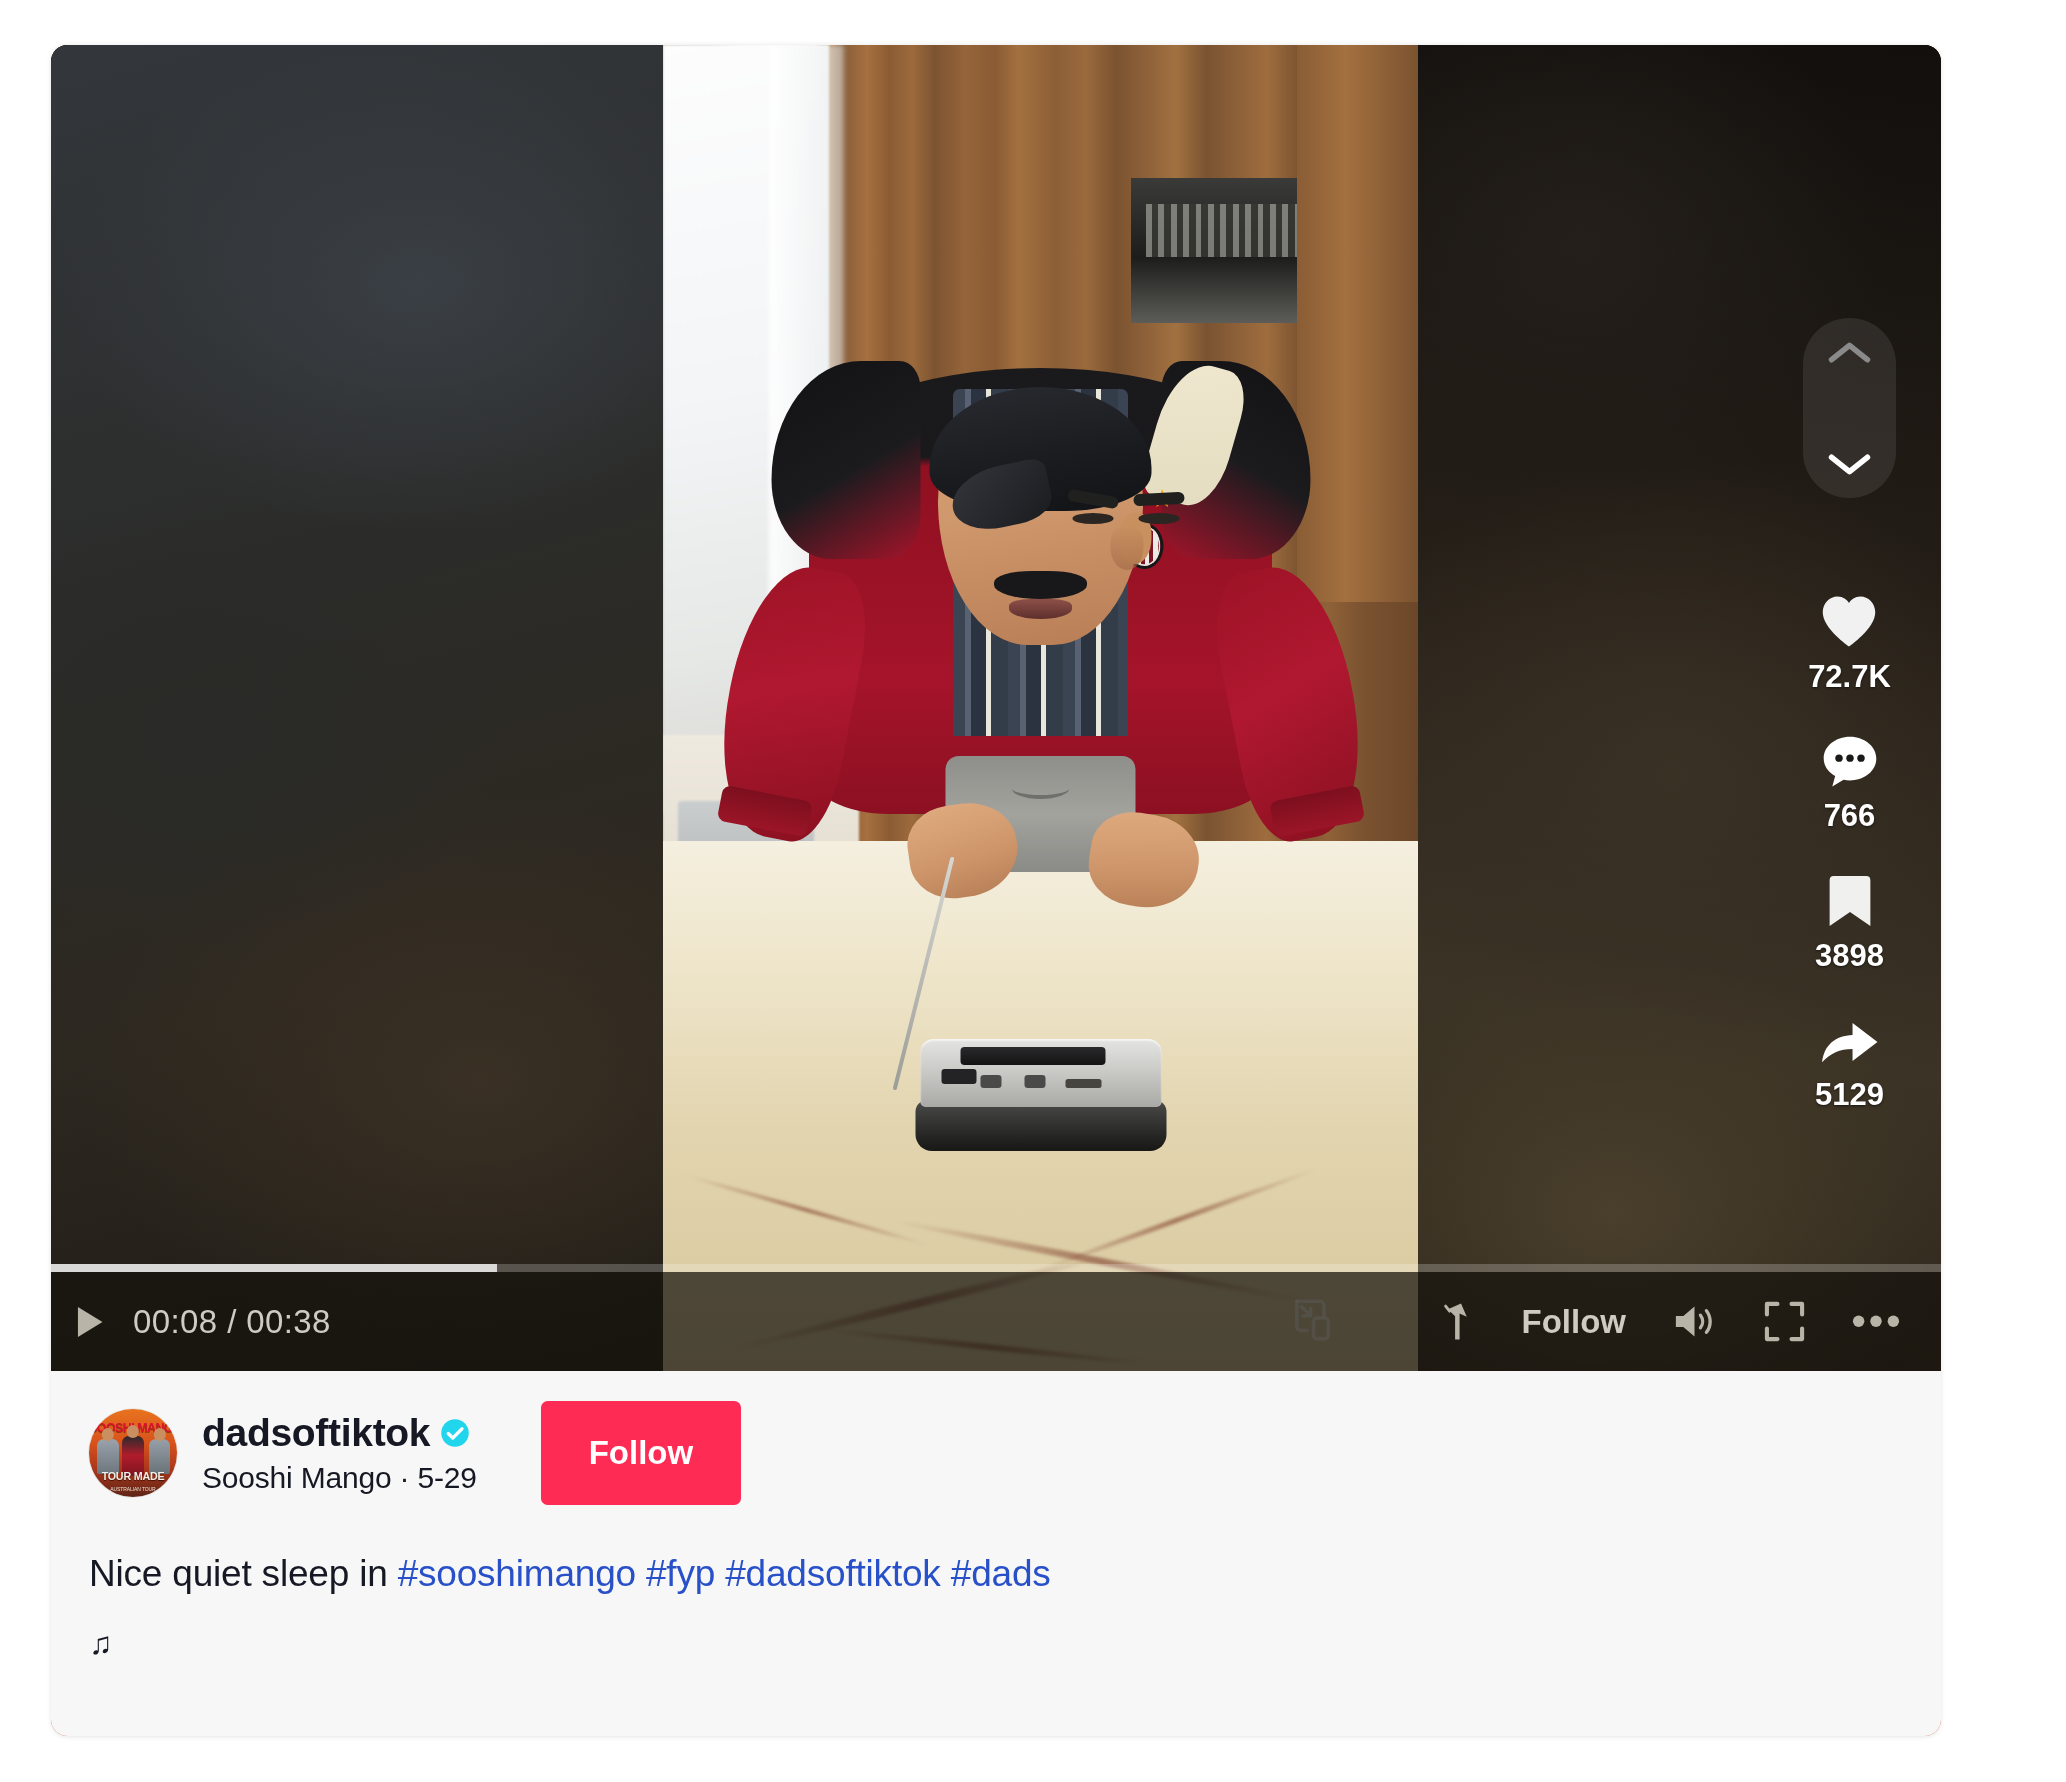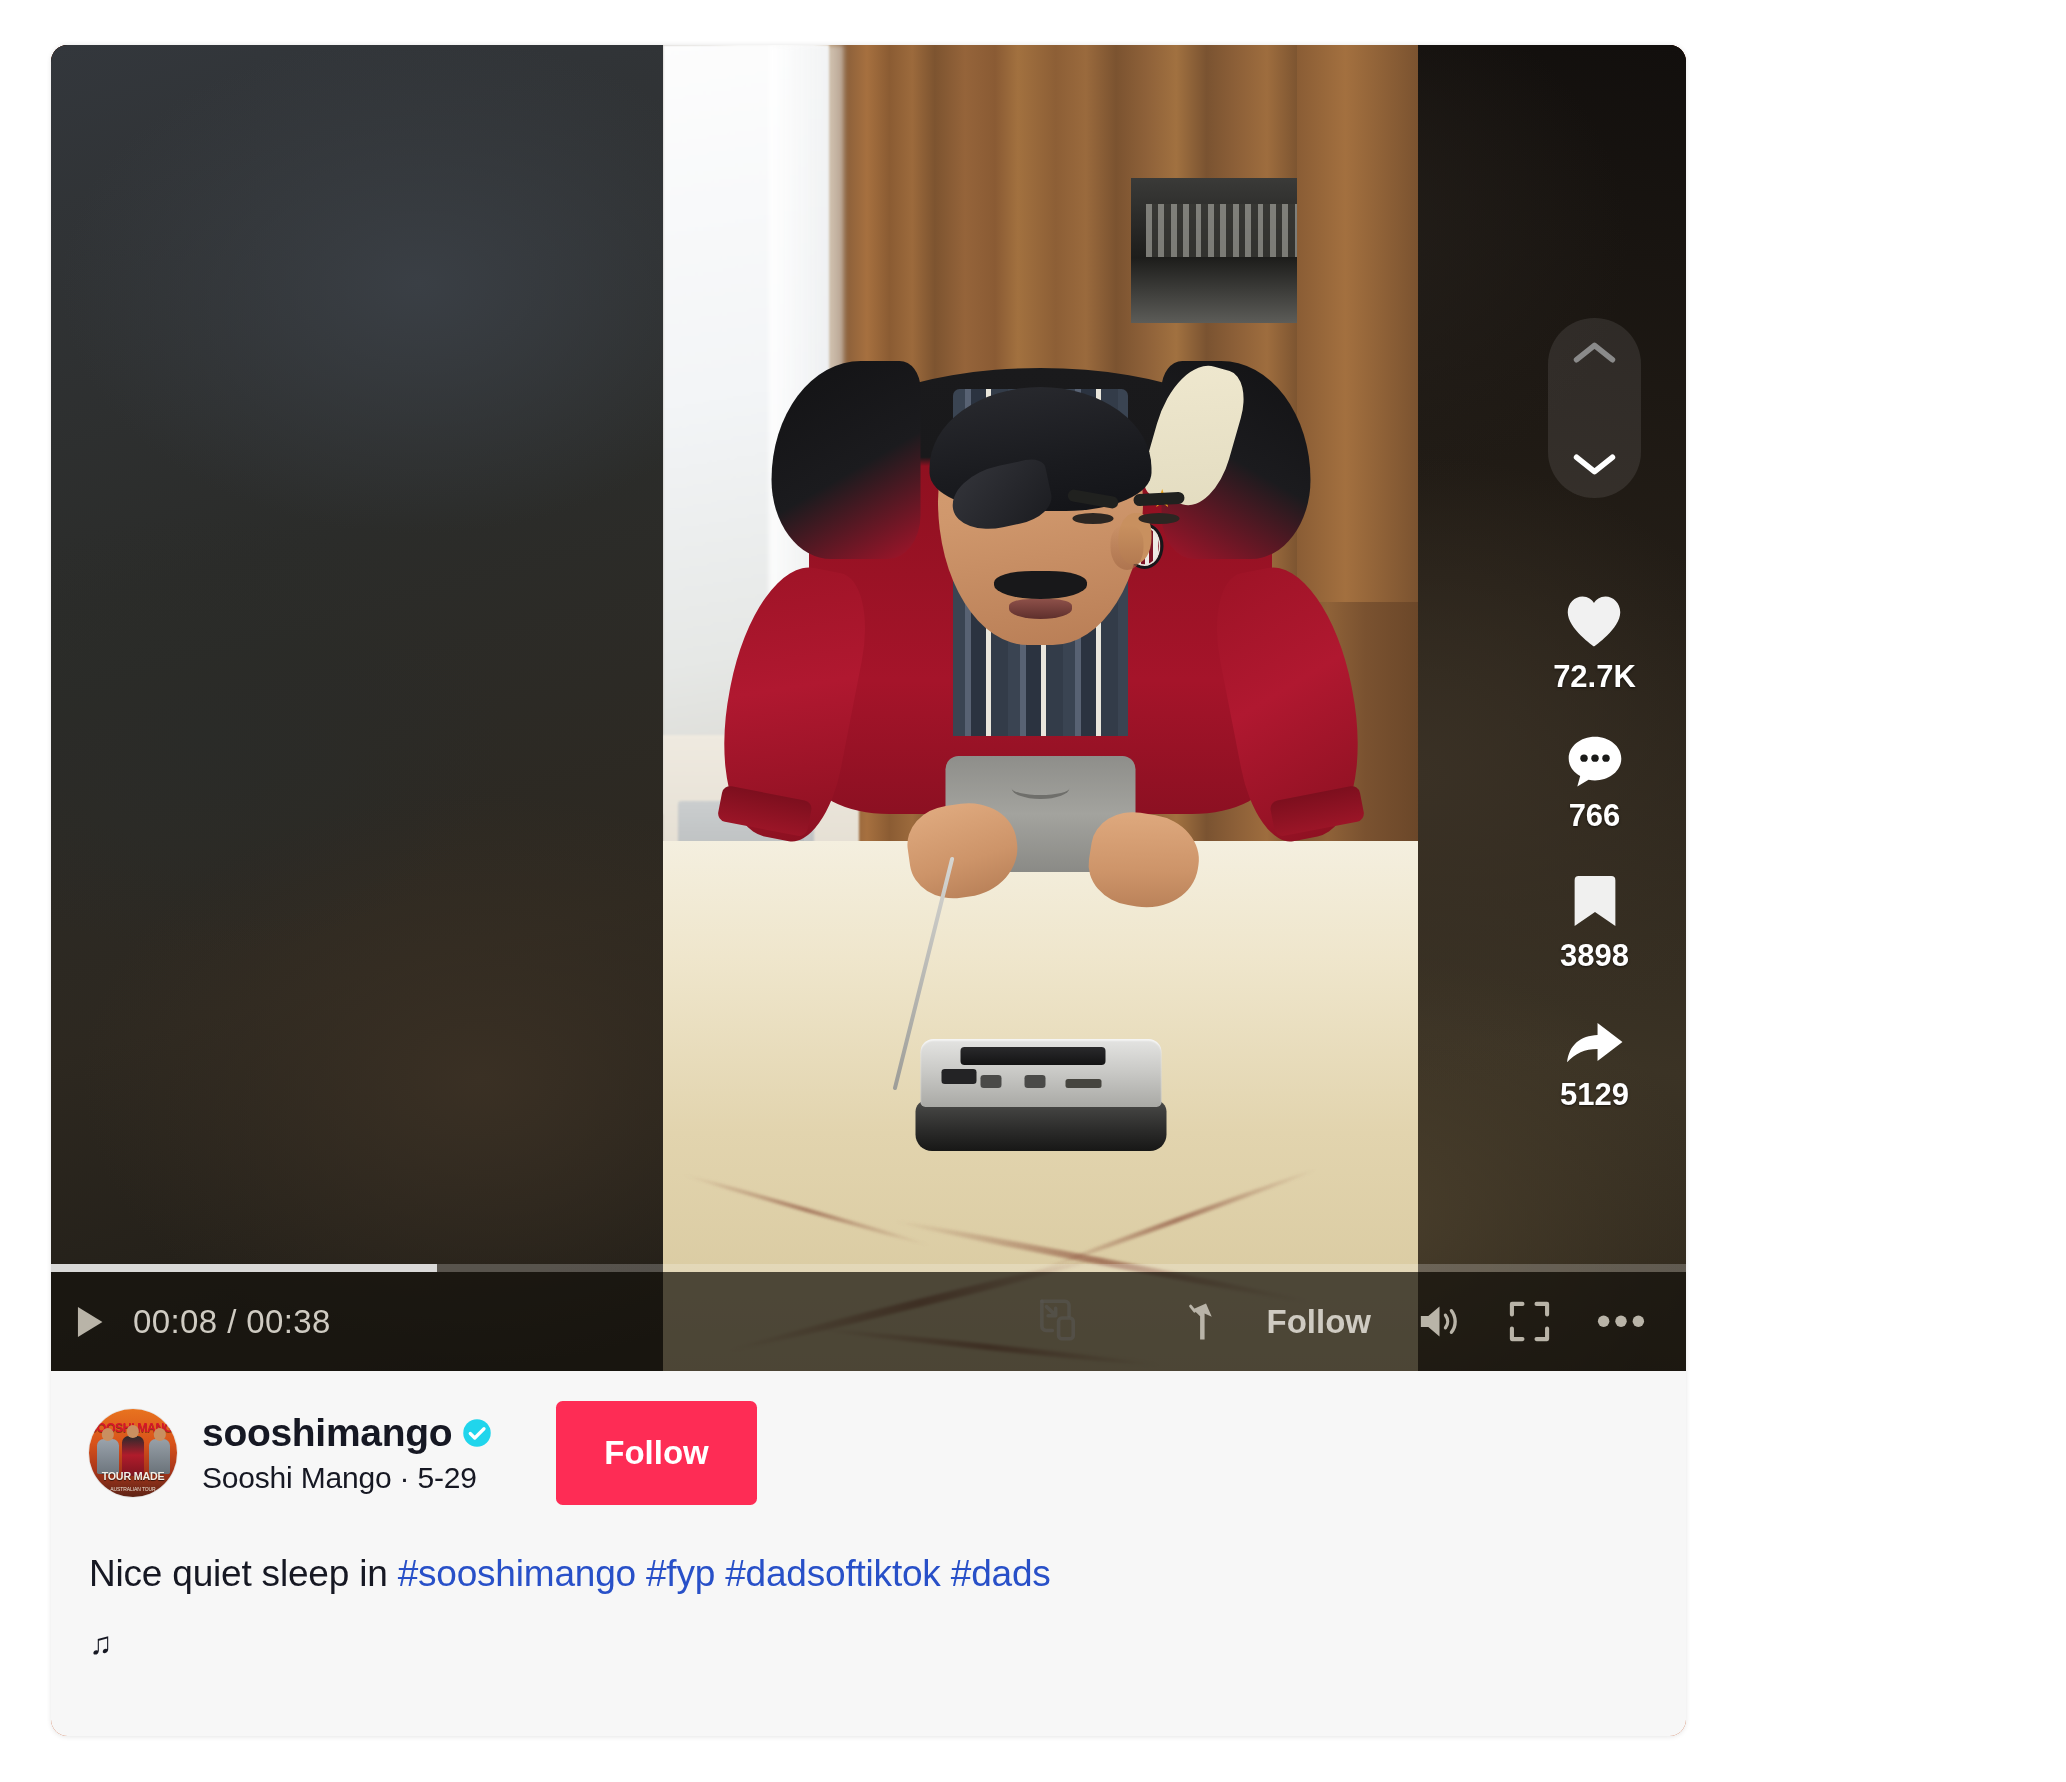--- a/index.html
+++ b/index.html
@@ -9,21 +9,21 @@
     height: 1783px;
     background: #ffffff;
     font-family: "Liberation Sans", sans-serif;
     overflow: hidden;
   }
 
   #card {
     position: absolute;
     left: 51px;
     top: 45px;
-    width: 1635px;
+    width: 1890px;
     height: 1691px;
     border-radius: 16.5px;
     overflow: hidden;
     background: #c2410c;
     box-shadow: 0 0.8px 5px rgba(0,0,0,0.10);
   }
 
   
   #stage {
     position: relative;
@@ -683,21 +683,21 @@
         <div class="av-title">SOOSHI MANGO</div>
         <div class="av-fig l"></div>
         <div class="av-fig c"></div>
         <div class="av-fig r"></div>
         <div class="av-made">TOUR MADE</div>
         <div class="av-sub">AUSTRALIAN TOUR</div>
       </div>
 
       <div id="author-text">
         <div id="author-name-row">
-          <span id="author-username">sooshimango</span>
+          <span id="author-username">dadsoftiktok</span>
           <svg id="verified-badge" viewBox="0 0 24 24">
             <circle cx="12" cy="12" r="11" fill="#20d5ec"></circle>
             <path d="M6.6 12.4 L10.2 16 L17.6 8.6" fill="none" stroke="#fff" stroke-width="2.6" stroke-linecap="round" stroke-linejoin="round"></path>
           </svg>
         </div>
         <div id="author-meta">Sooshi Mango · 5-29</div>
       </div>
 
       <button id="follow-button">Follow</button>
     </div>

